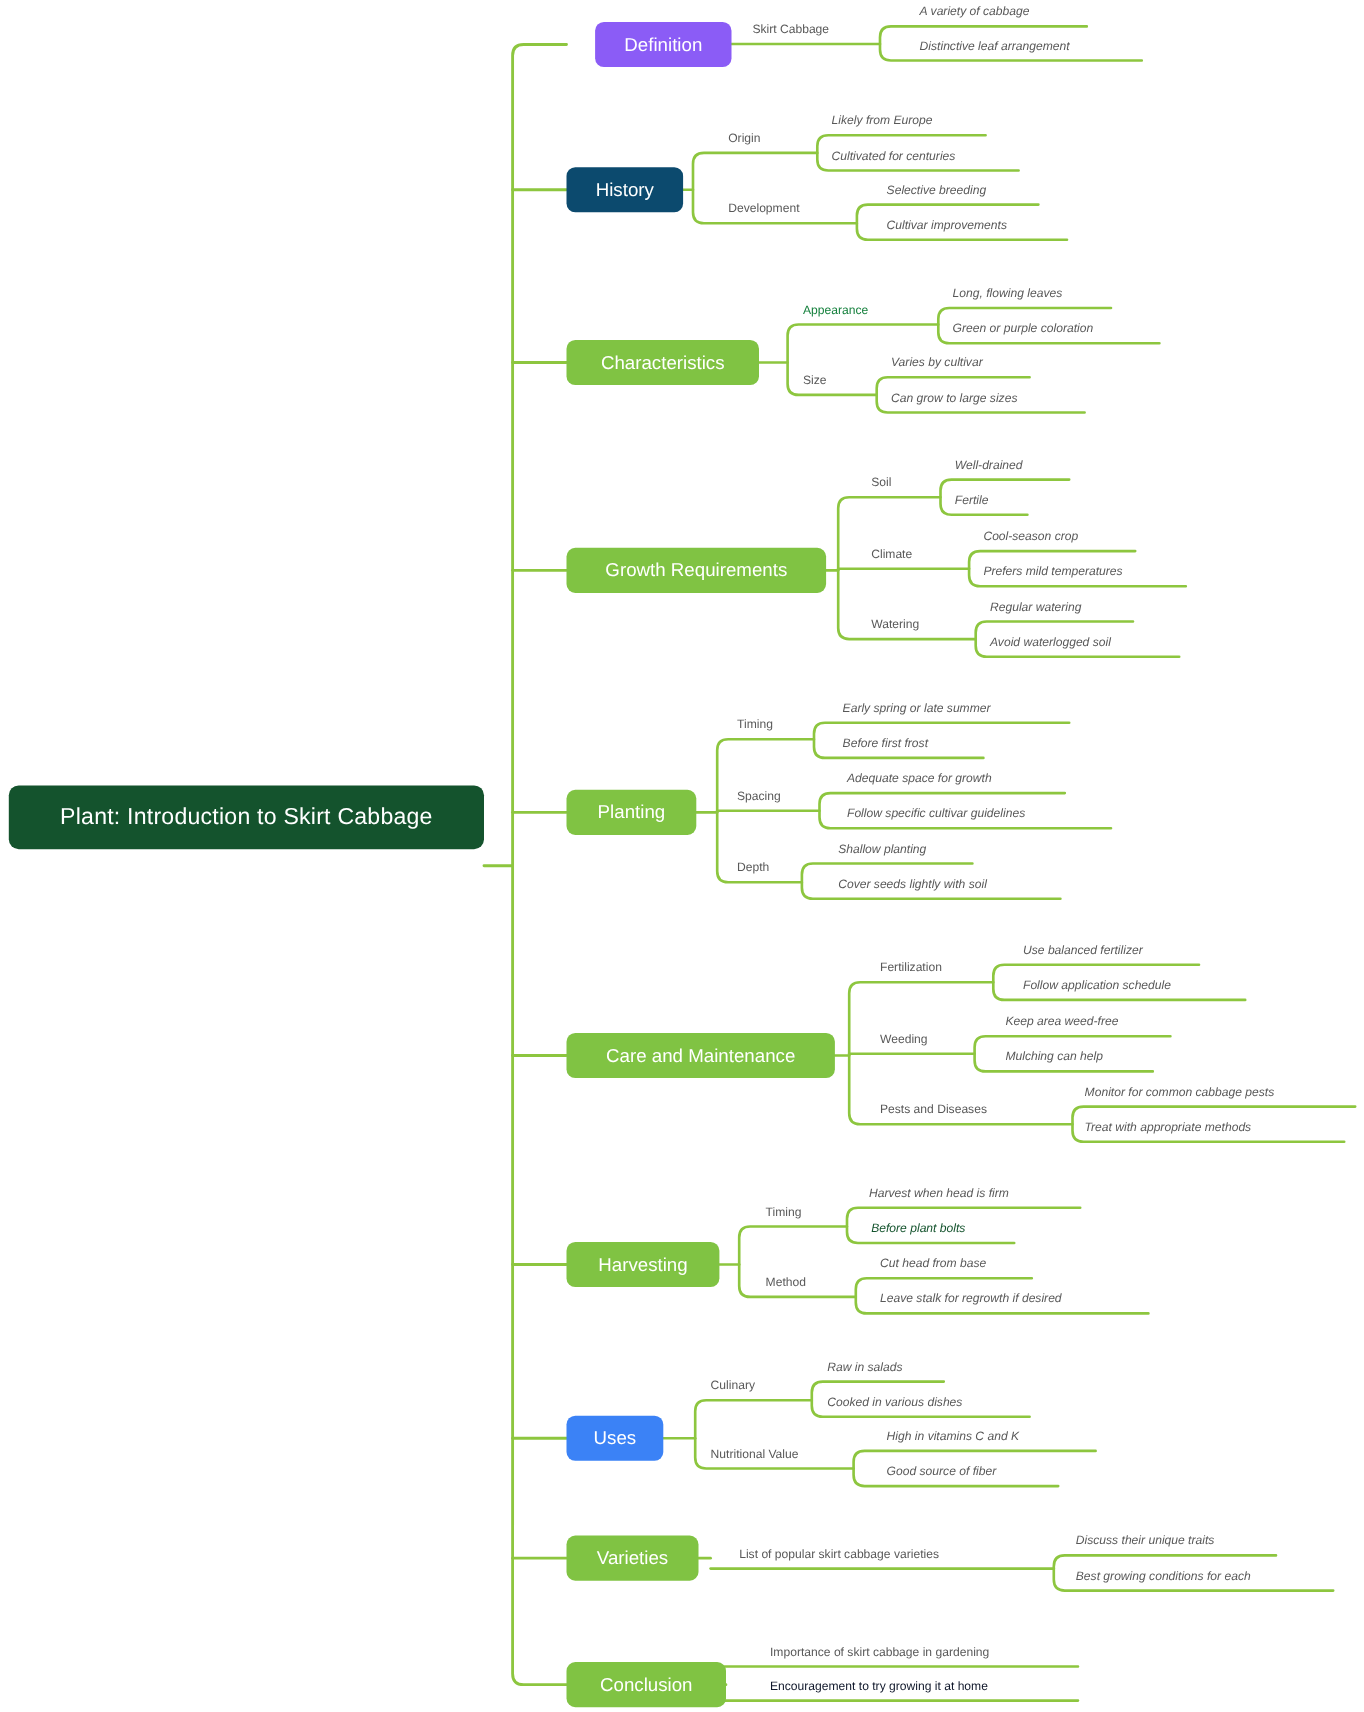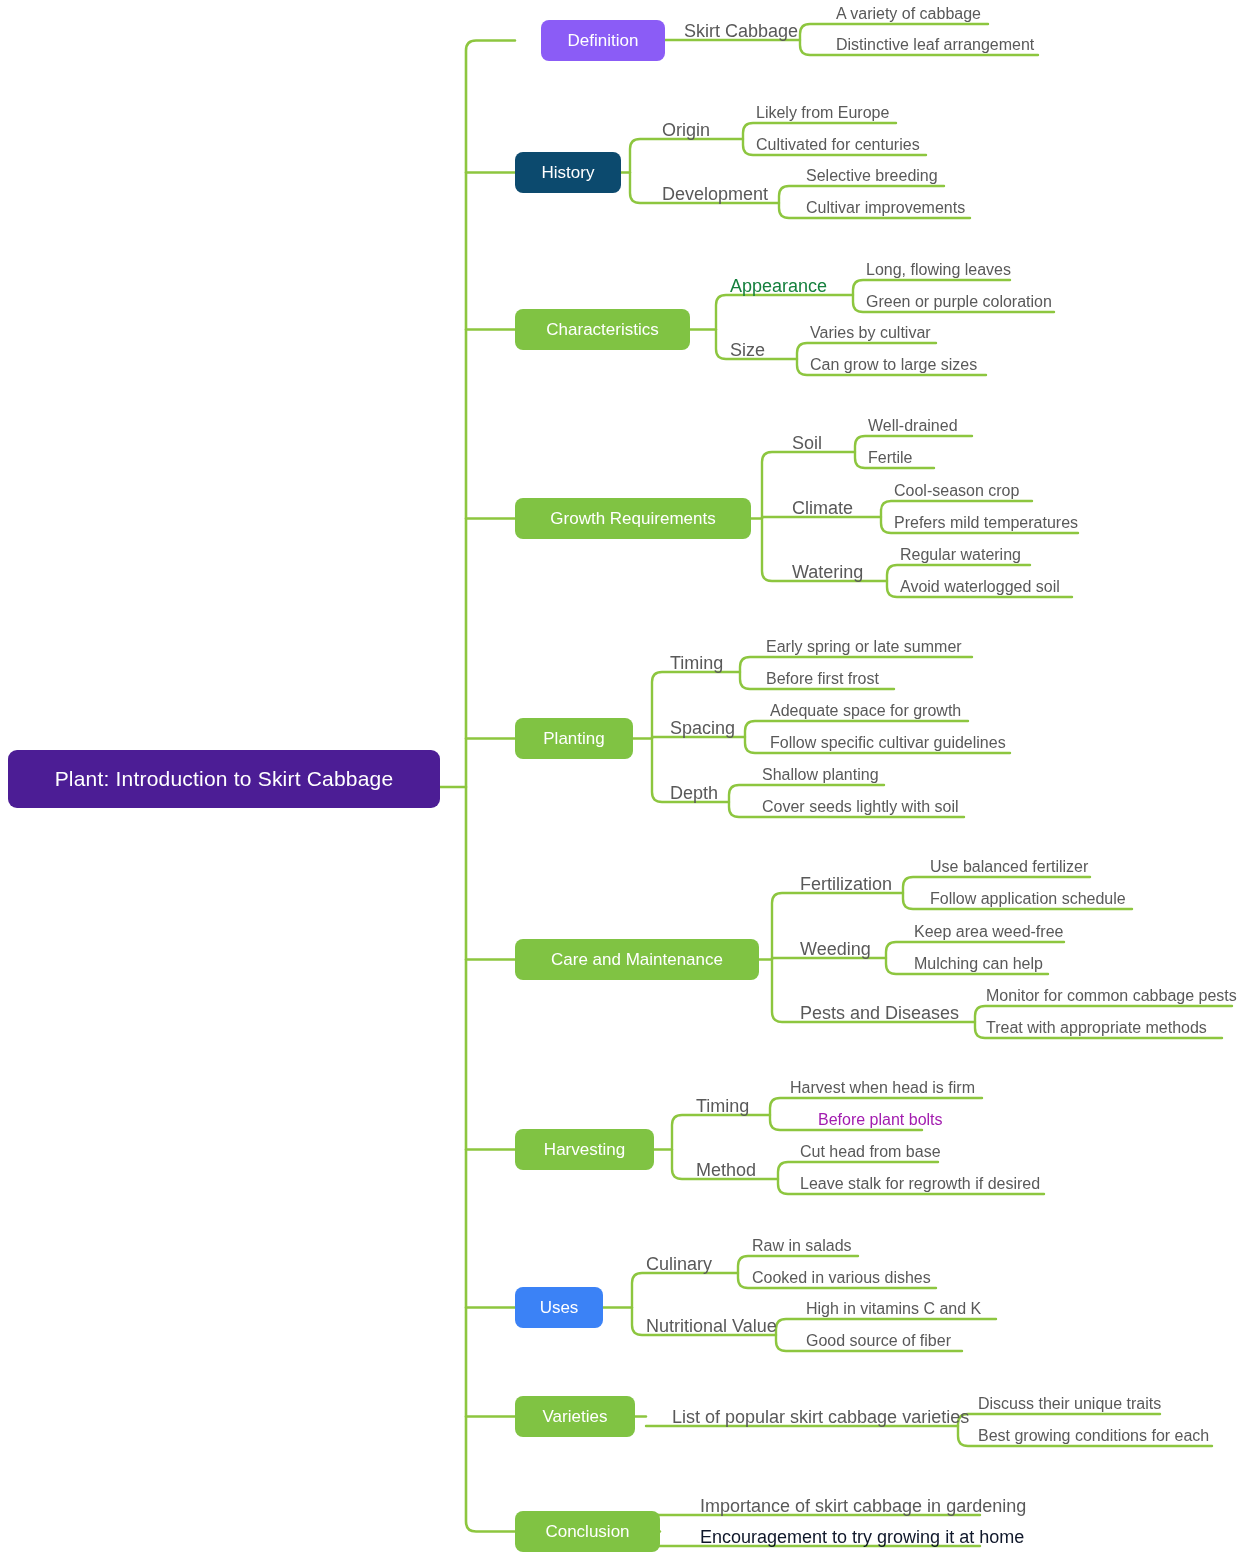--- a/index.html
+++ b/index.html
@@ -49,22 +49,22 @@
     padding: 0 14px;
   }
   
   .leaf-label {
     position: absolute;
     color: #595959;
     font-size: 14.5px;
     white-space: nowrap;
     line-height: 1;
   }
-  .l3-label { font-size: 18px; }
-  .l4-label { font-size: 16px; }
+  .l3-label { font-size: 11px; }
+  .l4-label { font-size: 11px; font-style: italic; }
 </style>
 </head>
 <body style="background: rgb(255, 255, 255);">
 
 <div id="canvas" style="background: rgb(255, 255, 255);">
 
   <svg id="links" viewBox="0 0 1240 1556" width="1240" height="1556">
       <path d="M440 787 H466" fill="none" stroke="#8dc63f" stroke-width="2.6" stroke-linecap="round"></path>
       <path d="M515 40.5 H476 Q466 40.5 466 50.5 V1521.5 Q466 1531.5 476 1531.5 H515" fill="none" stroke="#8dc63f" stroke-width="2.6" stroke-linecap="round"></path>
       <path d="M466 172.5 H515" fill="none" stroke="#8dc63f" stroke-width="2.6" stroke-linecap="round"></path>
@@ -112,21 +112,21 @@
       <path d="M738 1273 H642 Q632 1273 632 1283 V1325 Q632 1335 642 1335 H776" fill="none" stroke="#8dc63f" stroke-width="2.4" stroke-linecap="round"></path>
       <path d="M858 1256 H748 Q738 1256 738 1266 V1278 Q738 1288 748 1288 H936" fill="none" stroke="#8dc63f" stroke-width="2.4" stroke-linecap="round"></path>
       <path d="M996 1319 H786 Q776 1319 776 1329 V1341 Q776 1351 786 1351 H962" fill="none" stroke="#8dc63f" stroke-width="2.4" stroke-linecap="round"></path>
       <path d="M635 1416.5 H646" fill="none" stroke="#8dc63f" stroke-width="2.4" stroke-linecap="round"></path>
       <path d="M646 1426 H958" fill="none" stroke="#8dc63f" stroke-width="2.4" stroke-linecap="round"></path>
       <path d="M1160 1414 H968 Q958 1414 958 1424 V1436 Q958 1446 968 1446 H1212" fill="none" stroke="#8dc63f" stroke-width="2.4" stroke-linecap="round"></path>
       <path d="M660 1531.5 H648" fill="none" stroke="#8dc63f" stroke-width="2.4" stroke-linecap="round"></path>
       <path d="M980 1515 H658 Q648 1515 648 1525 V1536 Q648 1546 658 1546 H980" fill="none" stroke="#8dc63f" stroke-width="2.4" stroke-linecap="round"></path>
     </svg>
 
-  <div class="root-node" style="left: 8px; top: 750px; width: 432px; height: 58px; background: #4c1d95; color: rgb(255, 255, 255);">
+  <div class="root-node" style="left: 8px; top: 714px; width: 432px; height: 58px; background: #14532d; color: rgb(255, 255, 255);">
     <span>Plant: Introduction to Skirt Cabbage</span>
   </div>
 
   <div id="l2-layer">
       <div class="l2-node" style="left: 541px; top: 20px; width: 124px; height: 41px; background: #8b5cf6; color: rgb(255, 255, 255);">
         <span>Definition</span>
       </div>
       <div class="l2-node" style="left: 515px; top: 152px; width: 106px; height: 41px; background: #0c4a6e; color: rgb(255, 255, 255);">
         <span>History</span>
       </div>
@@ -193,21 +193,21 @@
       <div class="leaf-label l4-label" style="left: 930px; top: 859px; color: rgb(89, 89, 89);">Use balanced fertilizer</div>
       <div class="leaf-label l4-label" style="left: 930px; top: 891px; color: rgb(89, 89, 89);">Follow application schedule</div>
       <div class="leaf-label l3-label" style="left: 800px; top: 940px; color: rgb(89, 89, 89);">Weeding</div>
       <div class="leaf-label l4-label" style="left: 914px; top: 924px; color: rgb(89, 89, 89);">Keep area weed-free</div>
       <div class="leaf-label l4-label" style="left: 914px; top: 956px; color: rgb(89, 89, 89);">Mulching can help</div>
       <div class="leaf-label l3-label" style="left: 800px; top: 1004px; color: rgb(89, 89, 89);">Pests and Diseases</div>
       <div class="leaf-label l4-label" style="left: 986px; top: 988px; color: rgb(89, 89, 89);">Monitor for common cabbage pests</div>
       <div class="leaf-label l4-label" style="left: 986px; top: 1020px; color: rgb(89, 89, 89);">Treat with appropriate methods</div>
       <div class="leaf-label l3-label" style="left: 696px; top: 1097px; color: rgb(89, 89, 89);">Timing</div>
       <div class="leaf-label l4-label" style="left: 790px; top: 1080px; color: rgb(89, 89, 89);">Harvest when head is firm</div>
-      <div class="leaf-label l4-label" style="left: 818px; top: 1112px; color: #a21caf;">Before plant bolts</div>
+      <div class="leaf-label l4-label" style="left: 792px; top: 1112px; color: #14532d;">Before plant bolts</div>
       <div class="leaf-label l3-label" style="left: 696px; top: 1161px; color: rgb(89, 89, 89);">Method</div>
       <div class="leaf-label l4-label" style="left: 800px; top: 1144px; color: rgb(89, 89, 89);">Cut head from base</div>
       <div class="leaf-label l4-label" style="left: 800px; top: 1176px; color: rgb(89, 89, 89);">Leave stalk for regrowth if desired</div>
       <div class="leaf-label l3-label" style="left: 646px; top: 1255px; color: rgb(89, 89, 89);">Culinary</div>
       <div class="leaf-label l4-label" style="left: 752px; top: 1238px; color: rgb(89, 89, 89);">Raw in salads</div>
       <div class="leaf-label l4-label" style="left: 752px; top: 1270px; color: rgb(89, 89, 89);">Cooked in various dishes</div>
       <div class="leaf-label l3-label" style="left: 646px; top: 1317px; color: rgb(89, 89, 89);">Nutritional Value</div>
       <div class="leaf-label l4-label" style="left: 806px; top: 1301px; color: rgb(89, 89, 89);">High in vitamins C and K</div>
       <div class="leaf-label l4-label" style="left: 806px; top: 1333px; color: rgb(89, 89, 89);">Good source of fiber</div>
       <div class="leaf-label l3-label" style="left: 672px; top: 1408px; color: rgb(89, 89, 89);">List of popular skirt cabbage varieties</div>

